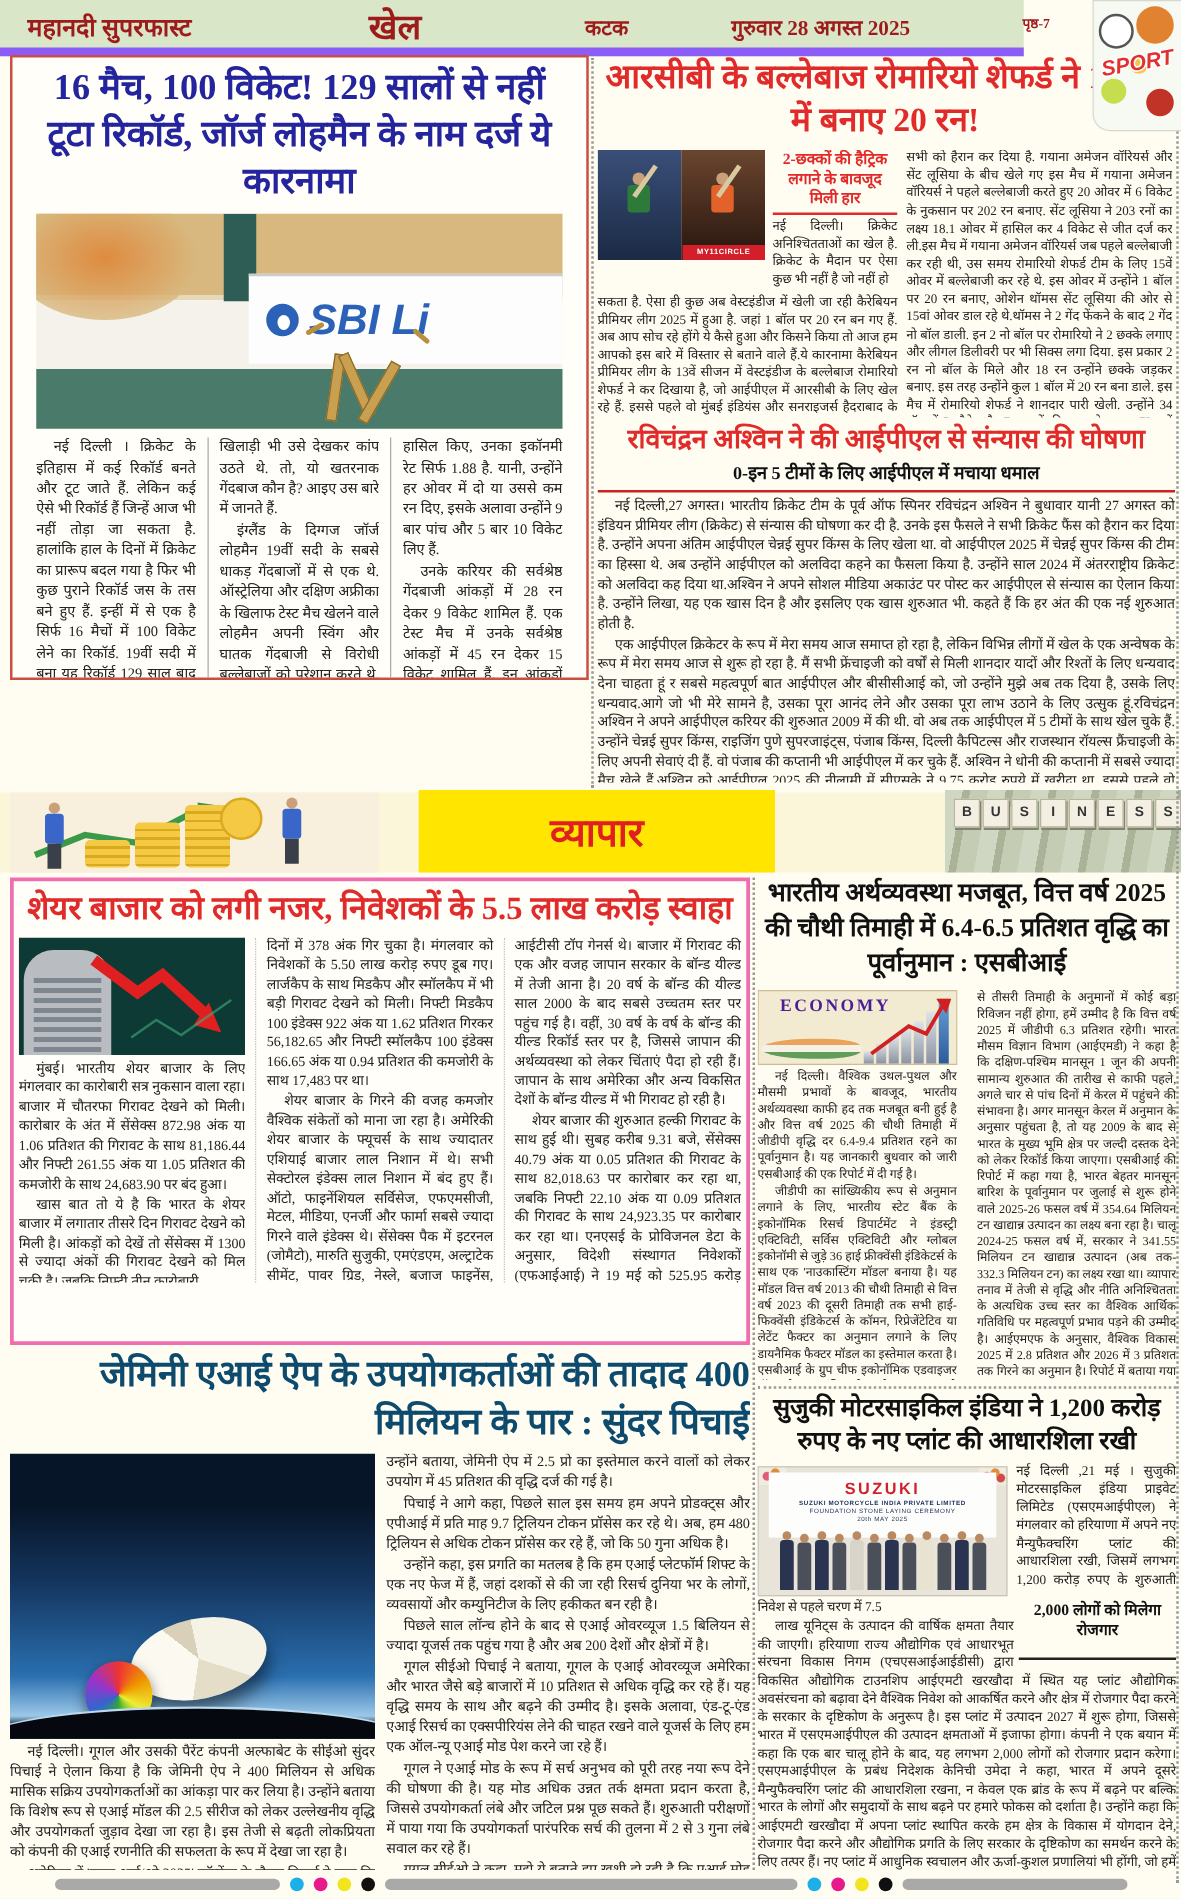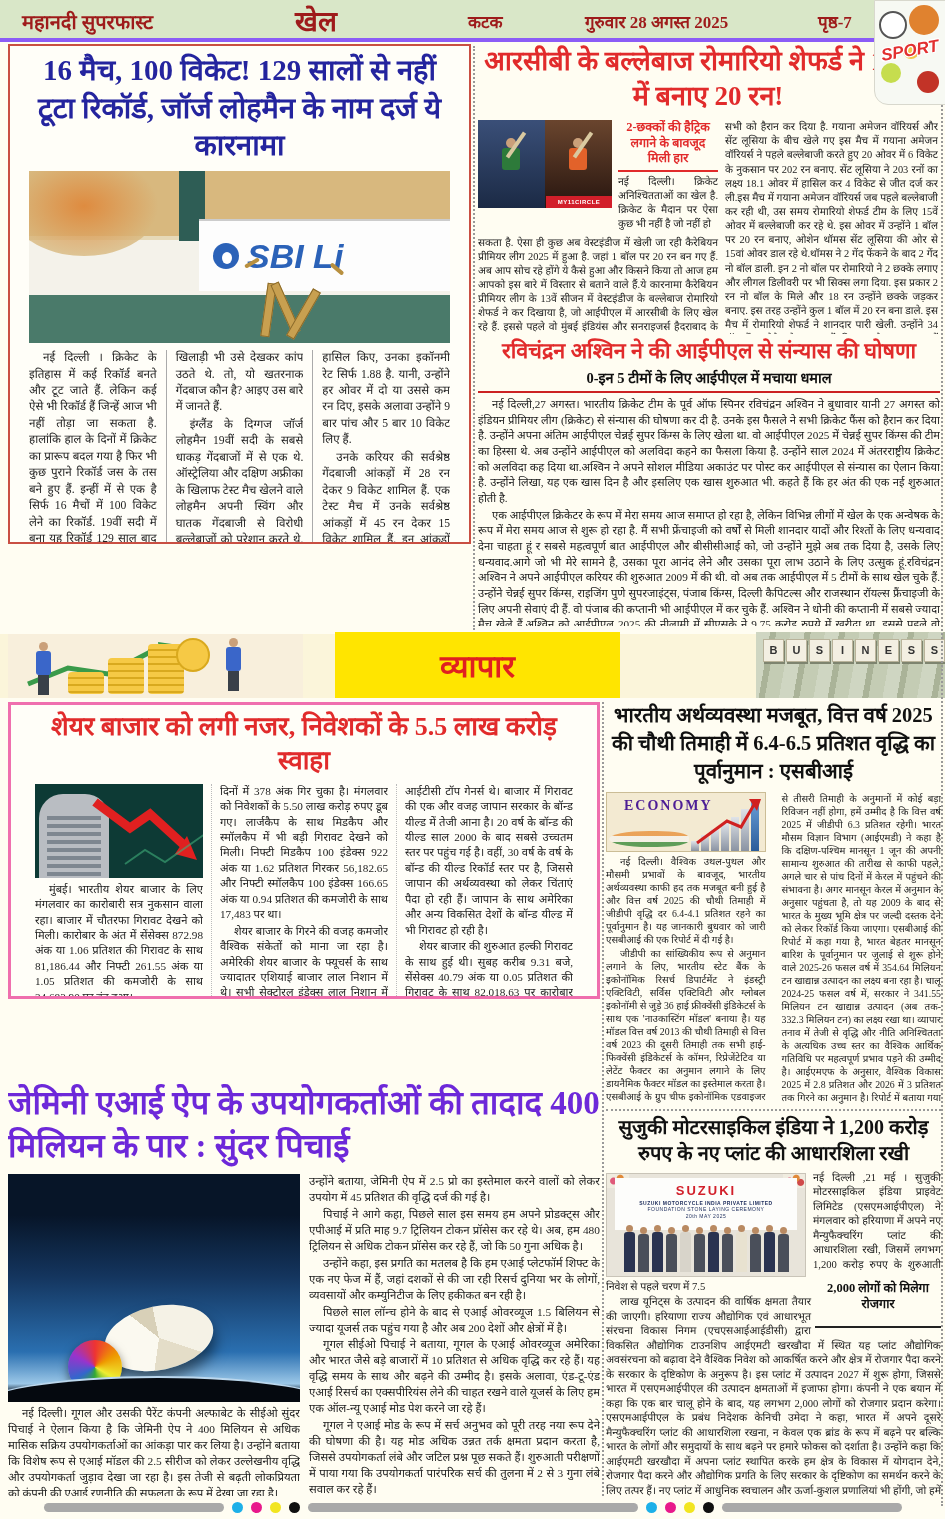--- a/index.html
+++ b/index.html
@@ -1,26 +1,26 @@
 <!DOCTYPE html>
 <html><head>
 <meta charset="utf-8">
 <style>
   html,body{margin:0;padding:0;}
   body{font-family:"Liberation Serif","DejaVu Serif",serif;background:#efefef;}
   #page{position:relative;width:945px;height:1519px;background:#fffdf2;overflow:hidden;margin:0 auto;}
   .abs{position:absolute;}
   
-  #masthead{left:0;top:0;width:945px;height:38px;background:#d9e7c8;border-bottom:4px solid #8b5cf6;}
+  #masthead{left:0;top:0;width:819px;height:38px;background:#d9e7c8;border-bottom:7px solid #8b5cf6;}
   #masthead span{position:absolute;color:#9e1b1b;font-weight:bold;white-space:nowrap;}
   .mh-paper{left:22px;top:8px;font-size:20px;}
   .mh-section{left:295px;top:1px;font-size:28px;}
   .mh-city{left:468px;top:10px;font-size:17px;}
   .mh-date{left:585px;top:10px;font-size:17px;}
-  .mh-page{left:818px;top:10px;font-size:17px;}
+  .mh-page{left:818px;top:10px;font-size:11px;}
   
   #sport-logo{left:874px;top:0;width:71px;height:103px;background:#f7f9f3;border-radius:0 0 0 14px;z-index:5;overflow:hidden;border:1px solid #d8d8cd;}
   #sport-logo .ball{position:absolute;border-radius:50%;}
   .b1{width:30px;height:30px;background:#e0822f;left:34px;top:4px;}
   .b2{width:24px;height:24px;background:#fff;border:2px solid #555;left:4px;top:10px;}
   .b3{width:20px;height:20px;background:#c6dd4e;left:6px;top:62px;}
   .b4{width:22px;height:22px;background:#c23327;left:42px;top:70px;}
   .b5{width:16px;height:16px;background:#f2c84b;left:28px;top:42px;}
   #sport-logo .word{position:absolute;left:2px;top:40px;width:66px;text-align:center;transform:rotate(-10deg);font-family:"Liberation Sans",sans-serif;font-weight:bold;font-style:italic;font-size:17px;color:#e23030;text-shadow:-1px -1px 0 #fff,1px -1px 0 #fff,-1px 1px 0 #fff,1px 1px 0 #fff;}
   
@@ -87,21 +87,21 @@
   .p2{position:absolute;left:218px;top:4px;width:16px;height:58px;}
   .person .head{position:absolute;left:3px;top:0;width:9px;height:9px;border-radius:50%;background:#caa07a;}
   .person .torso{position:absolute;left:0;top:9px;width:15px;height:24px;border-radius:3px;background:#3a66c9;}
   .person .legs{position:absolute;left:2px;top:33px;width:11px;height:20px;background:#394049;}
   #vyapar-box{left:335px;top:632px;width:285px;height:66px;background:#ffe500;display:flex;align-items:center;justify-content:center;}
   #vyapar-box span{color:#e02020;font-weight:bold;font-size:31px;}
   #business-img{left:728px;top:632px;width:210px;height:66px;background:repeating-linear-gradient(100deg,#cfd6c2 0 14px,#aab398 14px 20px,#c4ccb4 20px 34px);overflow:hidden;margin-left:28px;}
   #business-img .tiles{position:absolute;left:6px;top:6px;white-space:nowrap;}
   .tiles span{display:inline-block;width:19px;height:21px;background:#f3efe2;border:1px solid #b9b39a;margin:1px;font-family:"Liberation Sans",sans-serif;font-weight:bold;font-size:11px;text-align:center;line-height:21px;color:#333;box-shadow:1px 2px 0 #7e846f;}
   
-  #market{left:8px;top:702px;width:592px;height:297px;border:3px solid #ef6fae;background:#fffef8;padding:5px 24px;box-sizing:border-box;overflow:hidden;}
+  #market{left:8px;top:702px;width:592px;height:374px;border:3px solid #ef6fae;background:#fffef8;padding:5px 4px;box-sizing:border-box;overflow:hidden;}
   .mkt-head{color:#e12b2b;font-weight:bold;font-size:26px;line-height:1.3;text-align:center;}
   #mkt-cols{display:flex;margin-top:6px;font-size:11.2px;line-height:1.38;}
   #mkt-cols > div{flex:1;overflow:hidden;height:276px;}
   #mkt-cols > div + div{border-left:1px dotted #bbb;padding-left:8px;margin-left:8px;}
   #mkt-img{position:relative;width:100%;height:94px;background:#0d3a35;margin-bottom:4px;overflow:hidden;}
   #mkt-img .bse{position:absolute;left:4px;top:10px;width:70px;height:84px;background:#b9bdc2;border-radius:24px 24px 0 0;}
   #mkt-img .bse:after{content:"";position:absolute;left:8px;top:22px;width:54px;height:62px;background:repeating-linear-gradient(#7e8790 0 4px,#b9bdc2 4px 8px);}
   
   #sbi{left:606px;top:702px;width:335px;height:404px;overflow:hidden;}
   .sbi-head{color:#111;font-weight:bold;font-size:20.5px;line-height:1.36;text-align:center;}
@@ -109,21 +109,21 @@
   #sbi-cols > div{flex:1;overflow:hidden;height:312px;}
   #sbi-cols > div + div{padding-left:8px;margin-left:8px;}
   #eco-img{position:relative;width:100%;height:60px;background:#f3ead2;border:1px solid #cbbd96;box-sizing:border-box;margin-bottom:3px;overflow:hidden;}
   #eco-img .word{position:absolute;left:17px;top:4px;font-weight:bold;font-size:14px;letter-spacing:2px;color:#4c1d95;}
   .eco-bars{position:absolute;right:6px;bottom:0;display:flex;align-items:flex-end;gap:2px;}
   .eco-bars i{display:block;width:8px;background:linear-gradient(#dfe3e8,#8a93a2);}
   .eco-bars i:last-child{background:linear-gradient(#6aa0d8,#2a5c9a);}
   .flagwave{position:absolute;left:2px;bottom:4px;width:80px;height:16px;background:linear-gradient(#e8913a 0 33%,#f5f2ea 33% 66%,#3a8a3a 66%);border-radius:50% 40% 40% 50%;opacity:.8;}
   
   #gemini{left:8px;top:1082px;width:592px;height:414px;overflow:hidden;}
-  .gem-head{color:#6d28d9;font-weight:bold;font-size:33px;line-height:1.3;text-align:left;}
+  .gem-head{color:#0c4a6e;font-weight:bold;font-size:29px;line-height:1.3;text-align:right;}
   .gem-body{display:flex;gap:9px;margin-top:6px;font-size:11.4px;line-height:1.4;}
   .gem-left{width:292px;flex:none;}
   #gem-img{position:relative;width:292px;height:228px;background:linear-gradient(#071528 0 18%,#14355e 45%,#2a6fb0 78%,#9cc8e8 92%,#0a1626 96%);overflow:hidden;margin-bottom:4px;}
   #gem-img .pie{position:absolute;left:96px;top:132px;width:110px;height:64px;border-radius:50%;background:conic-gradient(#f5f2e6 0 120deg,#e4ddc8 120deg 200deg,#fbf9f0 200deg 320deg,#d8d0b8 320deg);transform:rotate(-12deg);box-shadow:0 10px 14px rgba(0,0,0,.5);}
   #gem-img .disc{position:absolute;left:60px;top:166px;width:54px;height:54px;border-radius:50%;background:conic-gradient(#e33,#e90,#ee3,#3a3,#36c,#93c,#e33);box-shadow:0 4px 10px rgba(0,0,0,.5);}
   #gem-img .horizon{position:absolute;left:-30px;bottom:-36px;width:360px;height:60px;border-radius:50%;background:#05090f;border-top:2px solid #bcd8ee;}
   .gem-right{flex:1;overflow:hidden;height:380px;}
   .gem-belowleft{overflow:hidden;height:146px;}
   
   #suzuki{left:606px;top:1114px;width:335px;height:383px;overflow:hidden;}
@@ -324,21 +324,21 @@
               <i style="height:34px"></i>
               <i style="height:42px"></i>
               <i style="height:52px"></i>
           </span>
           <svg width="70" height="56" style="position:absolute;right:2px;top:0">
             <polyline points="4,50 34,28 48,34 62,10" fill="none" stroke="#d02020" stroke-width="3"></polyline>
             <polygon points="56,6 68,6 64,18" fill="#d02020"></polygon>
           </svg>
         </div>
         <div class="just">
-            <p>नई दिल्ली। वैश्विक उथल-पुथल और मौसमी प्रभावों के बावजूद, भारतीय अर्थव्यवस्था काफी हद तक मजबूत बनी हुई है और वित्त वर्ष 2025 की चौथी तिमाही में जीडीपी वृद्धि दर 6.4-4.1 प्रतिशत रहने का पूर्वानुमान है। यह जानकारी बुधवार को जारी एसबीआई की एक रिपोर्ट में दी गई है।</p>
+            <p>नई दिल्ली। वैश्विक उथल-पुथल और मौसमी प्रभावों के बावजूद, भारतीय अर्थव्यवस्था काफी हद तक मजबूत बनी हुई है और वित्त वर्ष 2025 की चौथी तिमाही में जीडीपी वृद्धि दर 6.4-9.4 प्रतिशत रहने का पूर्वानुमान है। यह जानकारी बुधवार को जारी एसबीआई की एक रिपोर्ट में दी गई है।</p>
             <p>जीडीपी का सांख्यिकीय रूप से अनुमान लगाने के लिए, भारतीय स्टेट बैंक के इकोनॉमिक रिसर्च डिपार्टमेंट ने इंडस्ट्री एक्टिविटी, सर्विस एक्टिविटी और ग्लोबल इकोनॉमी से जुड़े 36 हाई फ्रीक्वेंसी इंडिकेटर्स के साथ एक 'नाउकास्टिंग मॉडल' बनाया है। यह मॉडल वित्त वर्ष 2013 की चौथी तिमाही से वित्त वर्ष 2023 की दूसरी तिमाही तक सभी हाई-फिक्वेंसी इंडिकेटर्स के कॉमन, रिप्रेजेंटेटिव या लेटेंट फैक्टर का अनुमान लगाने के लिए डायनैमिक फैक्टर मॉडल का इस्तेमाल करता है। एसबीआई के ग्रुप चीफ इकोनॉमिक एडवाइजर डॉ. सौम्य कांति घोष ने कहा, हमारे 'नाउकास्टिंग मॉडल' के अनुसार, वित्त वर्ष 2025 की चौथी तिमाही के लिए अनुमानित जीडीपी वृद्धि दर 6.4-6.5 प्रतिशत के आसपास आनी चाहिए। घोष ने कहा कि यह मानते हुए कि एनएसओ से जारी अपकमिंग डेटा में पहली</p>
           </div>
       </div>
       <div class="just cont">
           <p>से तीसरी तिमाही के अनुमानों में कोई बड़ा रिविजन नहीं होगा, हमें उम्मीद है कि वित्त वर्ष 2025 में जीडीपी 6.3 प्रतिशत रहेगी। भारत मौसम विज्ञान विभाग (आईएमडी) ने कहा है कि दक्षिण-पश्चिम मानसून 1 जून की अपनी सामान्य शुरुआत की तारीख से काफी पहले, अगले चार से पांच दिनों में केरल में पहुंचने की संभावना है। अगर मानसून केरल में अनुमान के अनुसार पहुंचता है, तो यह 2009 के बाद से भारत के मुख्य भूमि क्षेत्र पर जल्दी दस्तक देने को लेकर रिकॉर्ड किया जाएगा। एसबीआई की रिपोर्ट में कहा गया है, भारत बेहतर मानसून बारिश के पूर्वानुमान पर जुलाई से शुरू होने वाले 2025-26 फसल वर्ष में 354.64 मिलियन टन खाद्यान्न उत्पादन का लक्ष्य बना रहा है। चालू 2024-25 फसल वर्ष में, सरकार ने 341.55 मिलियन टन खाद्यान्न उत्पादन (अब तक- 332.3 मिलियन टन) का लक्ष्य रखा था। व्यापार तनाव में तेजी से वृद्धि और नीति अनिश्चितता के अत्यधिक उच्च स्तर का वैश्विक आर्थिक गतिविधि पर महत्वपूर्ण प्रभाव पड़ने की उम्मीद है। आईएमएफ के अनुसार, वैश्विक विकास 2025 में 2.8 प्रतिशत और 2026 में 3 प्रतिशत तक गिरने का अनुमान है। रिपोर्ट में बताया गया है, भारत के लिए, विकास का दृष्टिकोण वित्त वर्ष 2025 में 6.2 प्रतिशत, वित्त वर्ष 2026 के लिए 6.3 प्रतिशत पर अपेक्षाकृत अधिक स्थिर है, जिसे निजी खपत, विशेष रूप से ग्रामीण क्षेत्रों में समर्थन प्राप्त है।</p>
         </div>
     </div>
   </div>
 
   <div id="gemini" class="abs">

